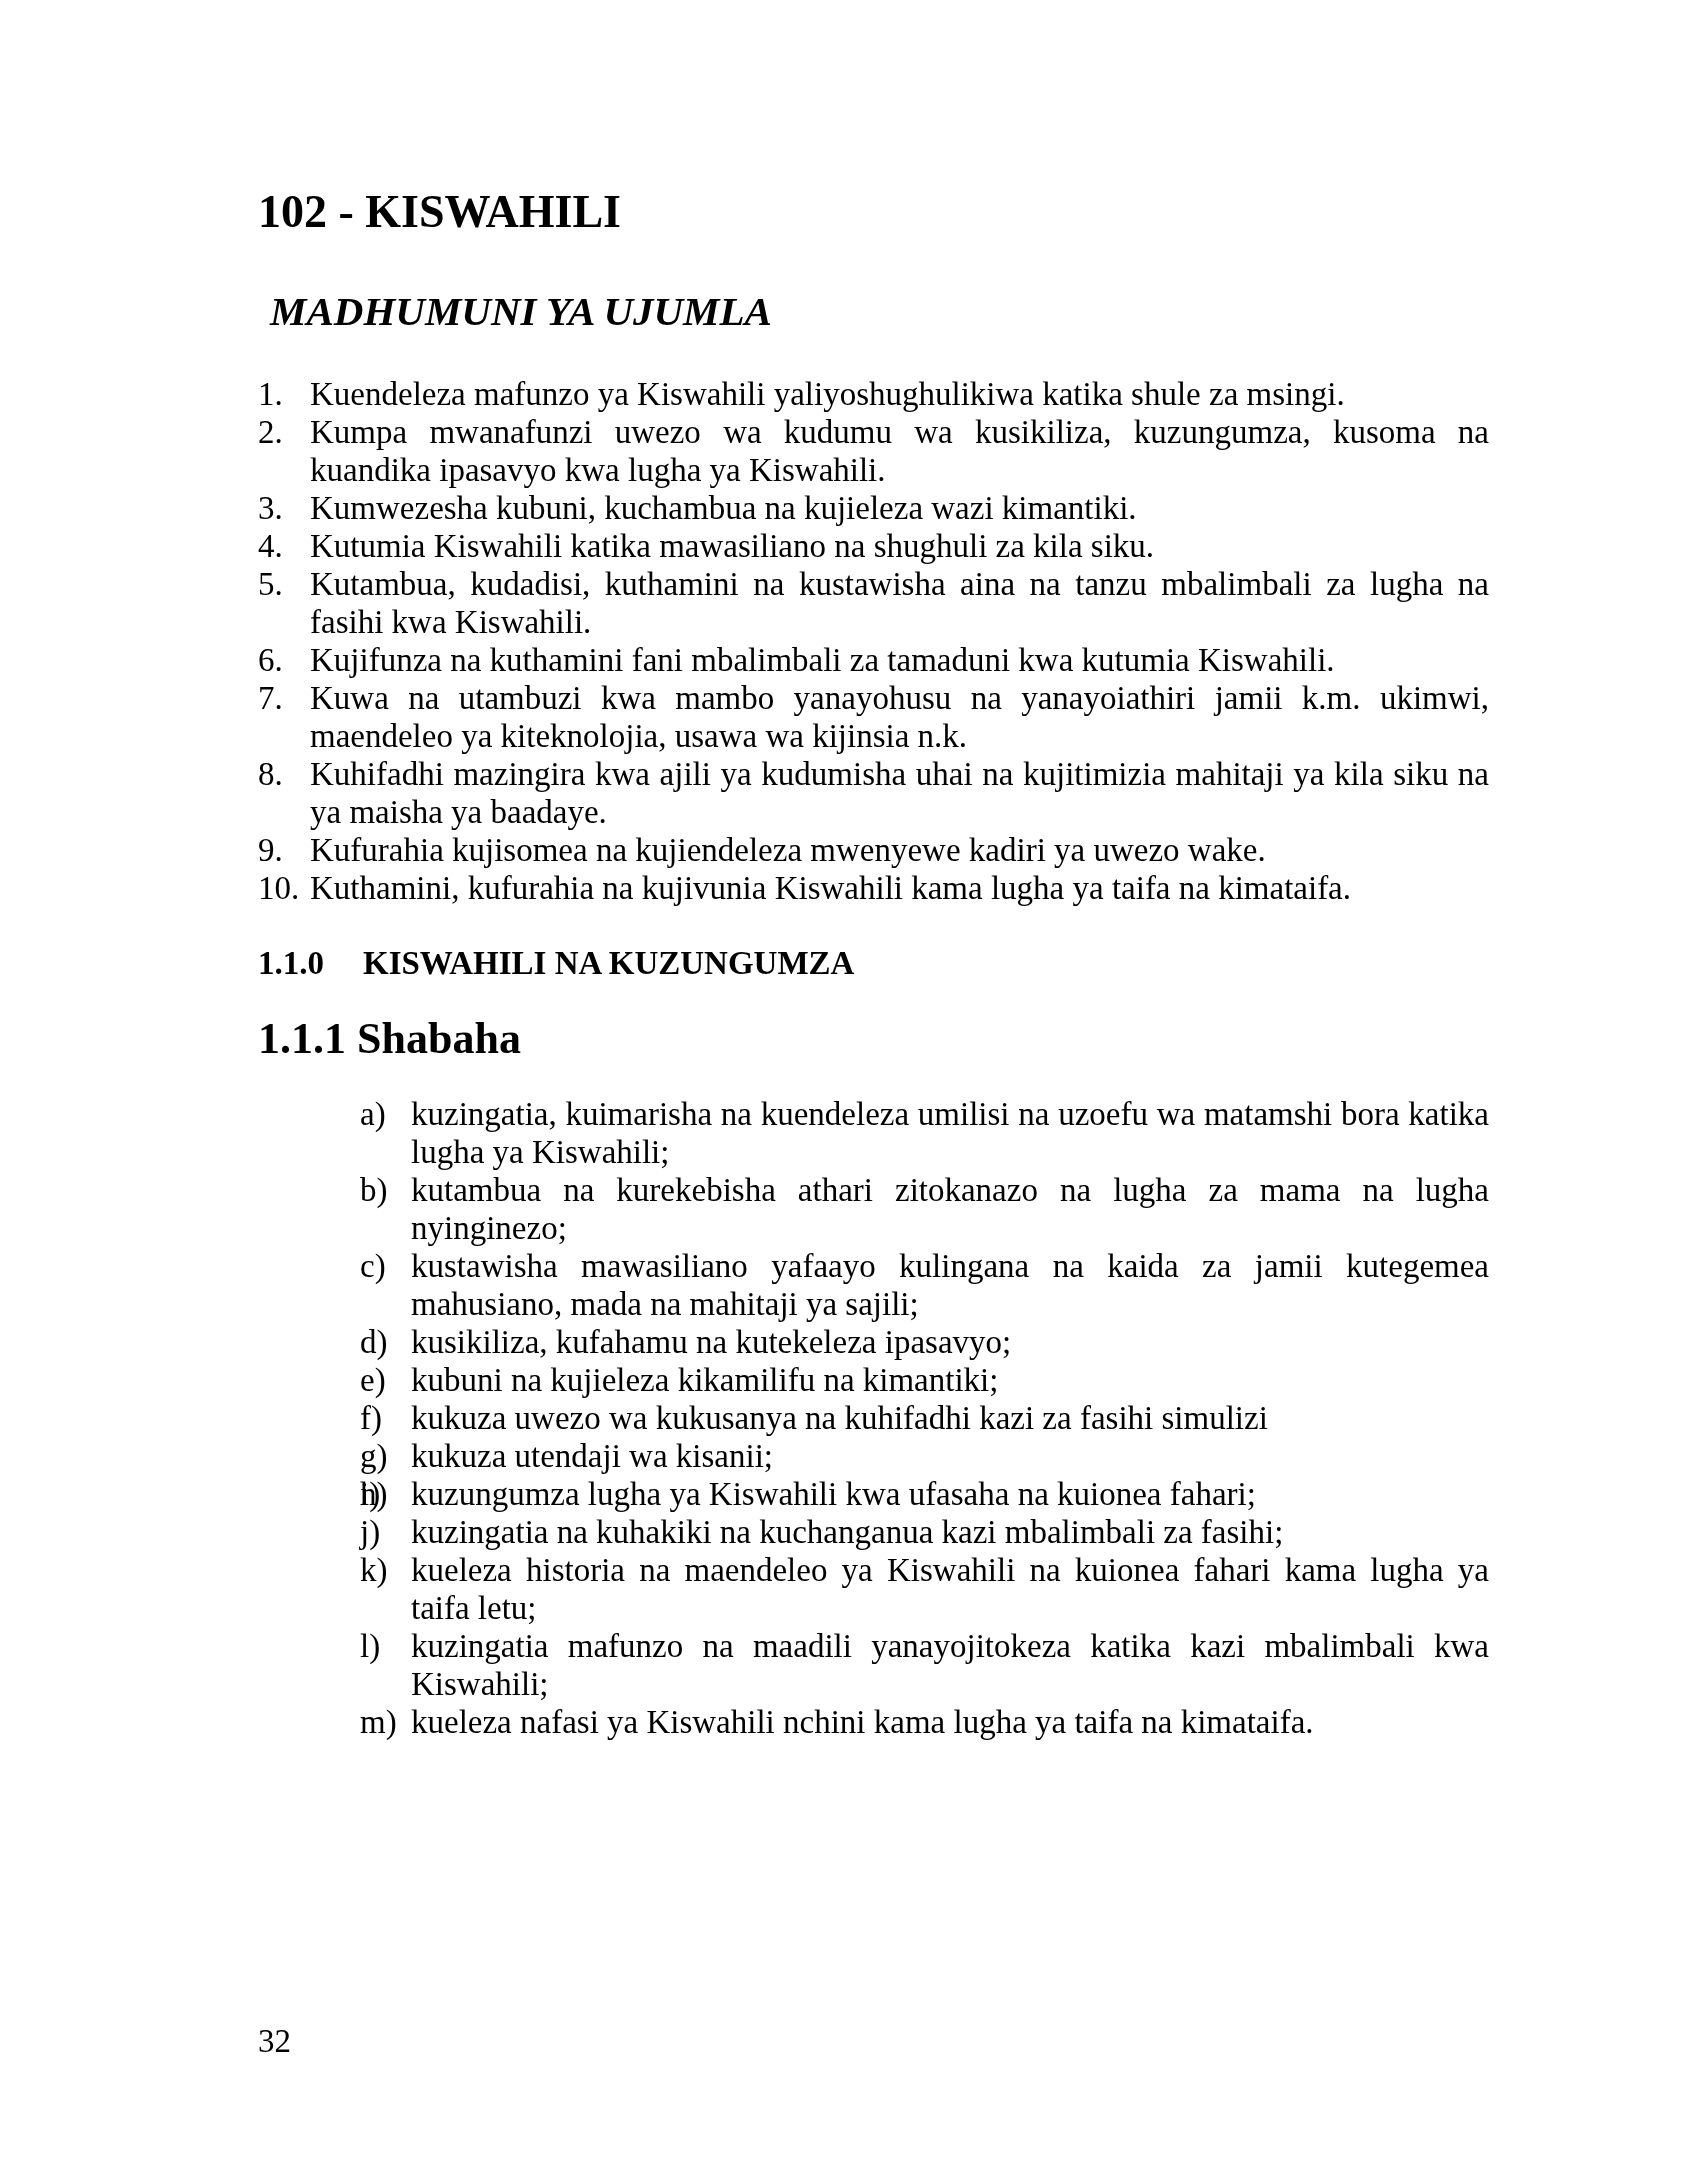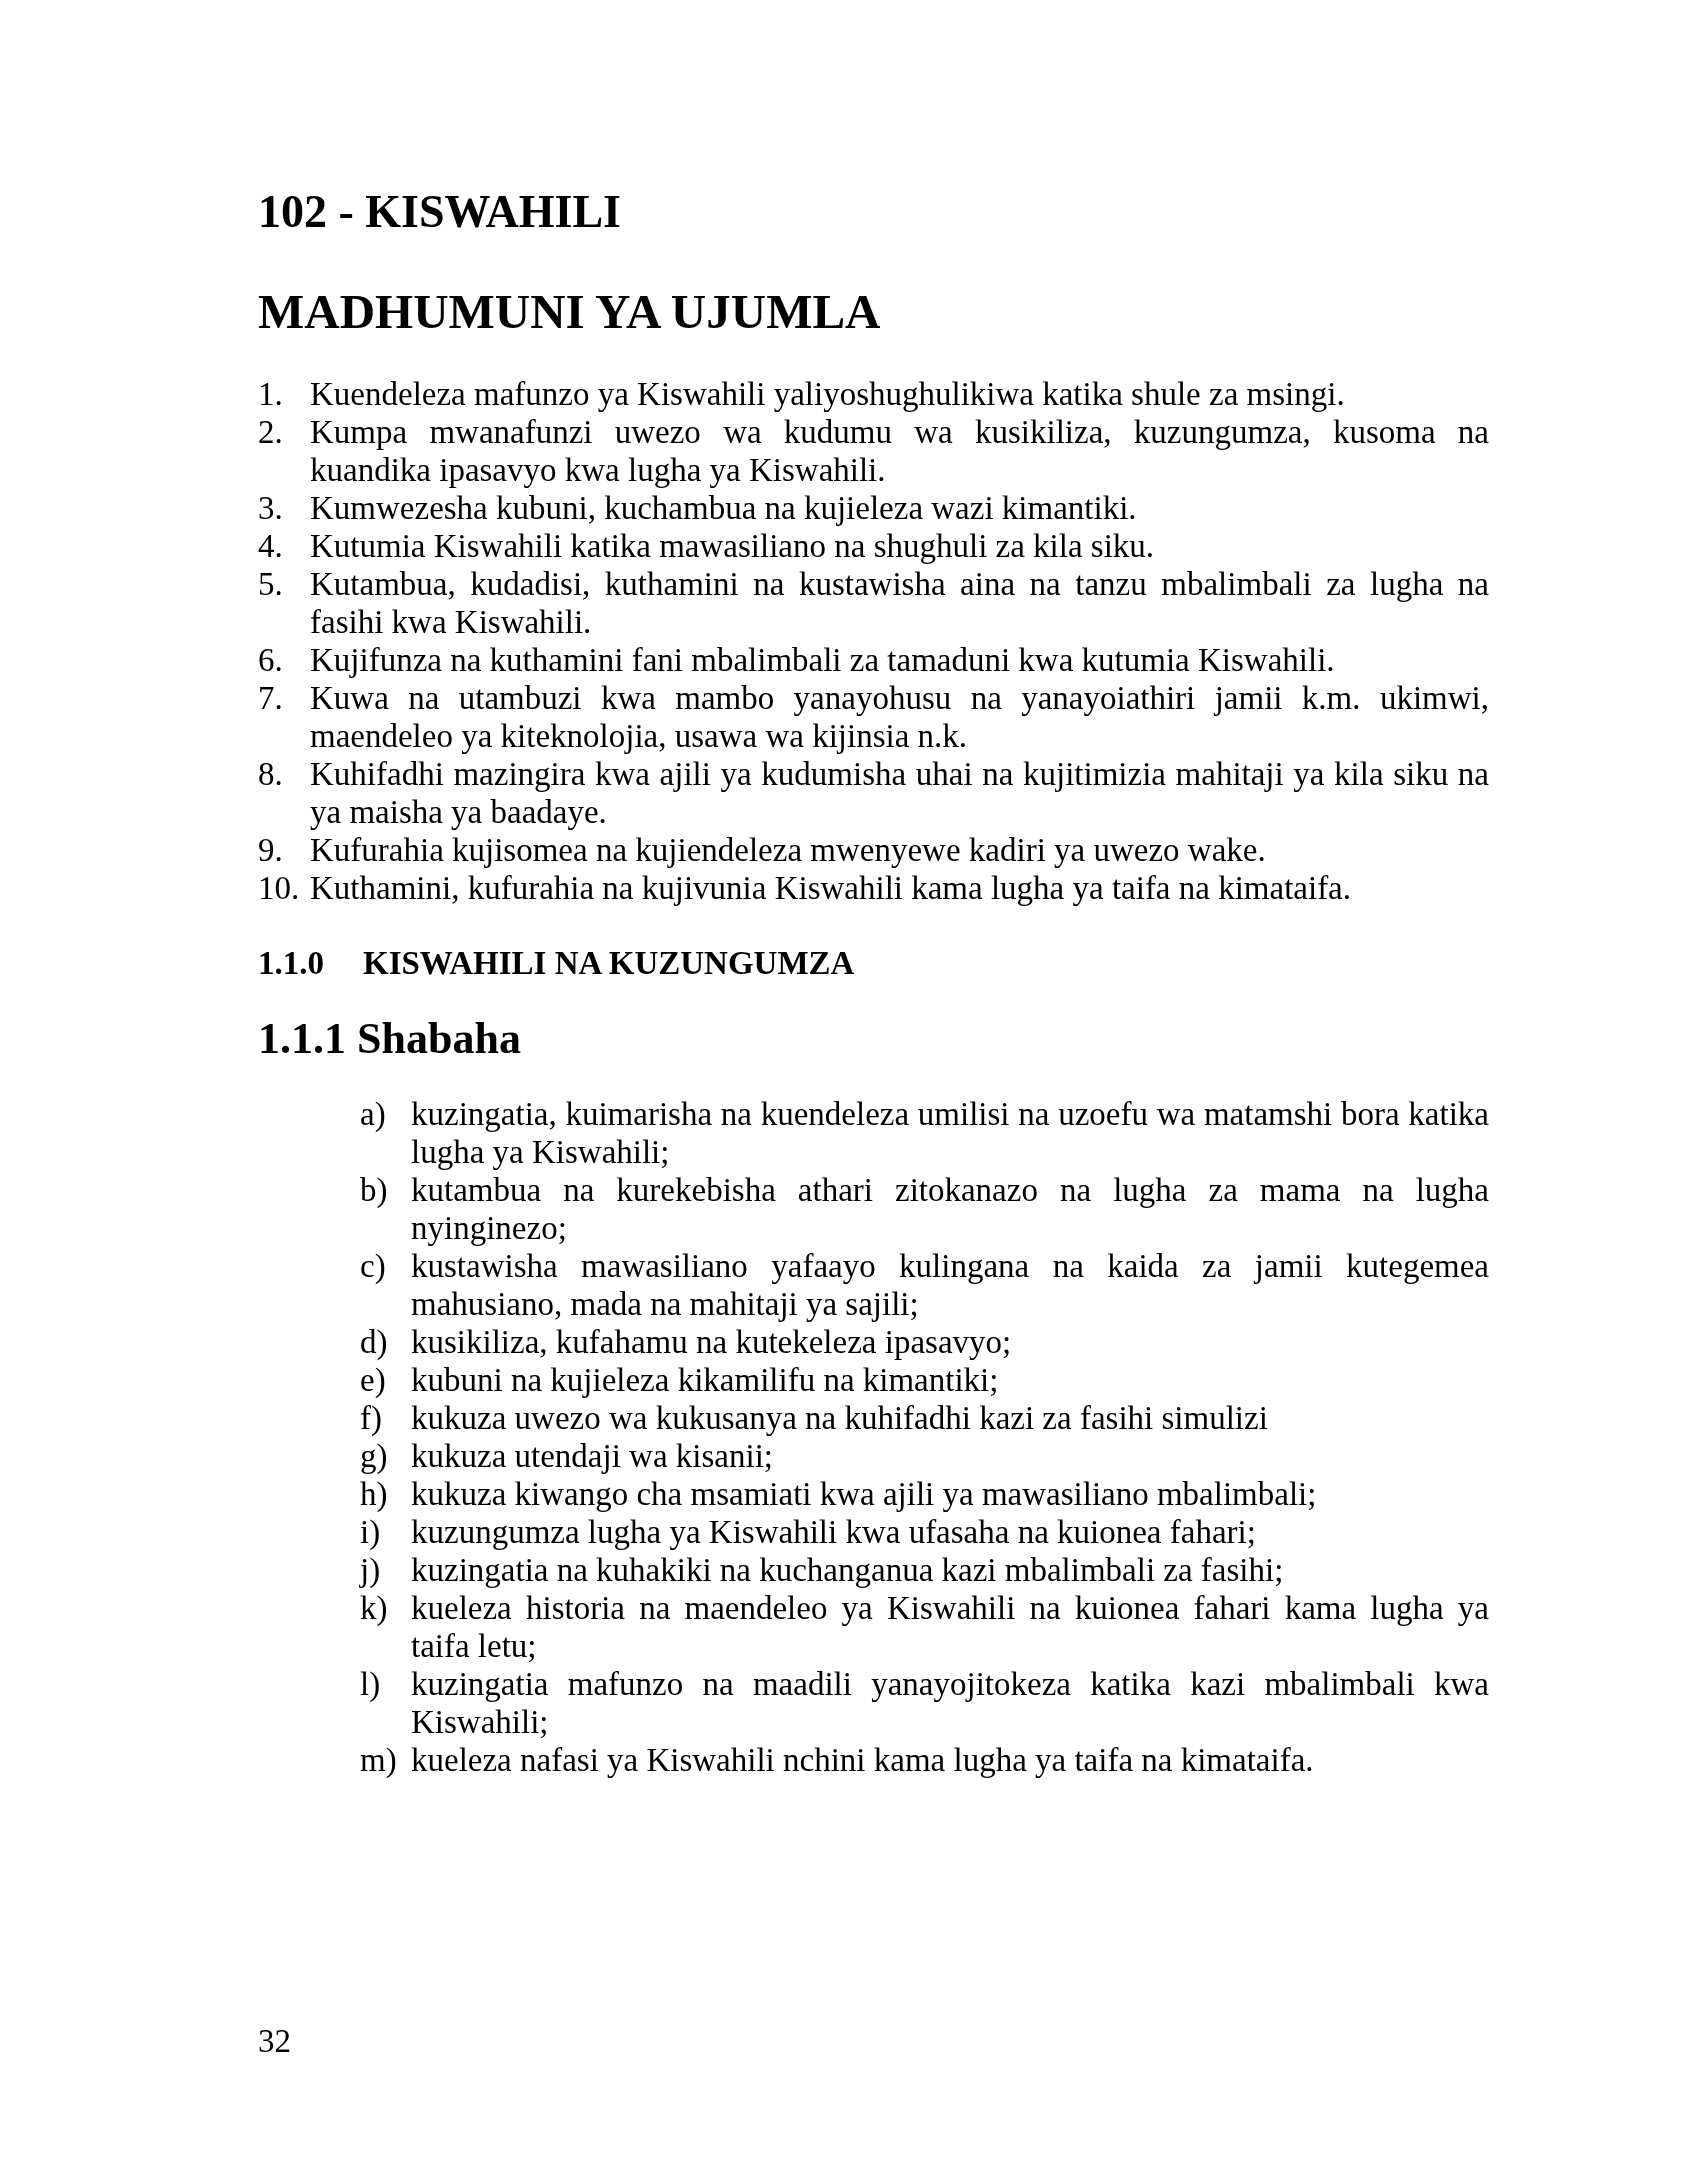--- a/index.html
+++ b/index.html
@@ -21,24 +21,25 @@
       top: 0;
       width: 1231px;
     }
     .doc-title {
       margin: 187px 0 0 0;
       font-size: 46px;
       line-height: 50px;
       font-weight: bold;
     }
     .doc-subtitle {
-      margin: 52px 0 0 0;
-      font-size: 49px;
+      margin: 52px 0 0 12px;
+      font-size: 41px;
       line-height: 45px;
       font-weight: bold;
+      font-style: italic;
     }
     ol.objectives {
       list-style: none;
       margin: 41px 0 0 0;
       padding: 0;
     }
     ol.objectives > li {
       position: relative;
       padding-left: 52px;
       text-align: justify;
@@ -176,21 +177,20 @@
       <li>
         <span class="marker">f)</span>
         <span class="text">kukuza uwezo wa kukusanya na kuhifadhi kazi za fasihi simulizi</span>
       </li>
       <li>
         <span class="marker">g)</span>
         <span class="text">kukuza utendaji wa kisanii;</span>
       </li>
       <li>
         <span class="marker">h)</span>
-        <span class="text">kukuza kiwango cha msamiati kwa ajili ya mawasiliano mbalimbali;</span>
       </li>
       <li>
         <span class="marker">i)</span>
         <span class="text">kuzungumza lugha ya Kiswahili kwa ufasaha na kuionea fahari;</span>
       </li>
       <li>
         <span class="marker">j)</span>
         <span class="text">kuzingatia na kuhakiki na kuchanganua kazi mbalimbali za fasihi;</span>
       </li>
       <li>

